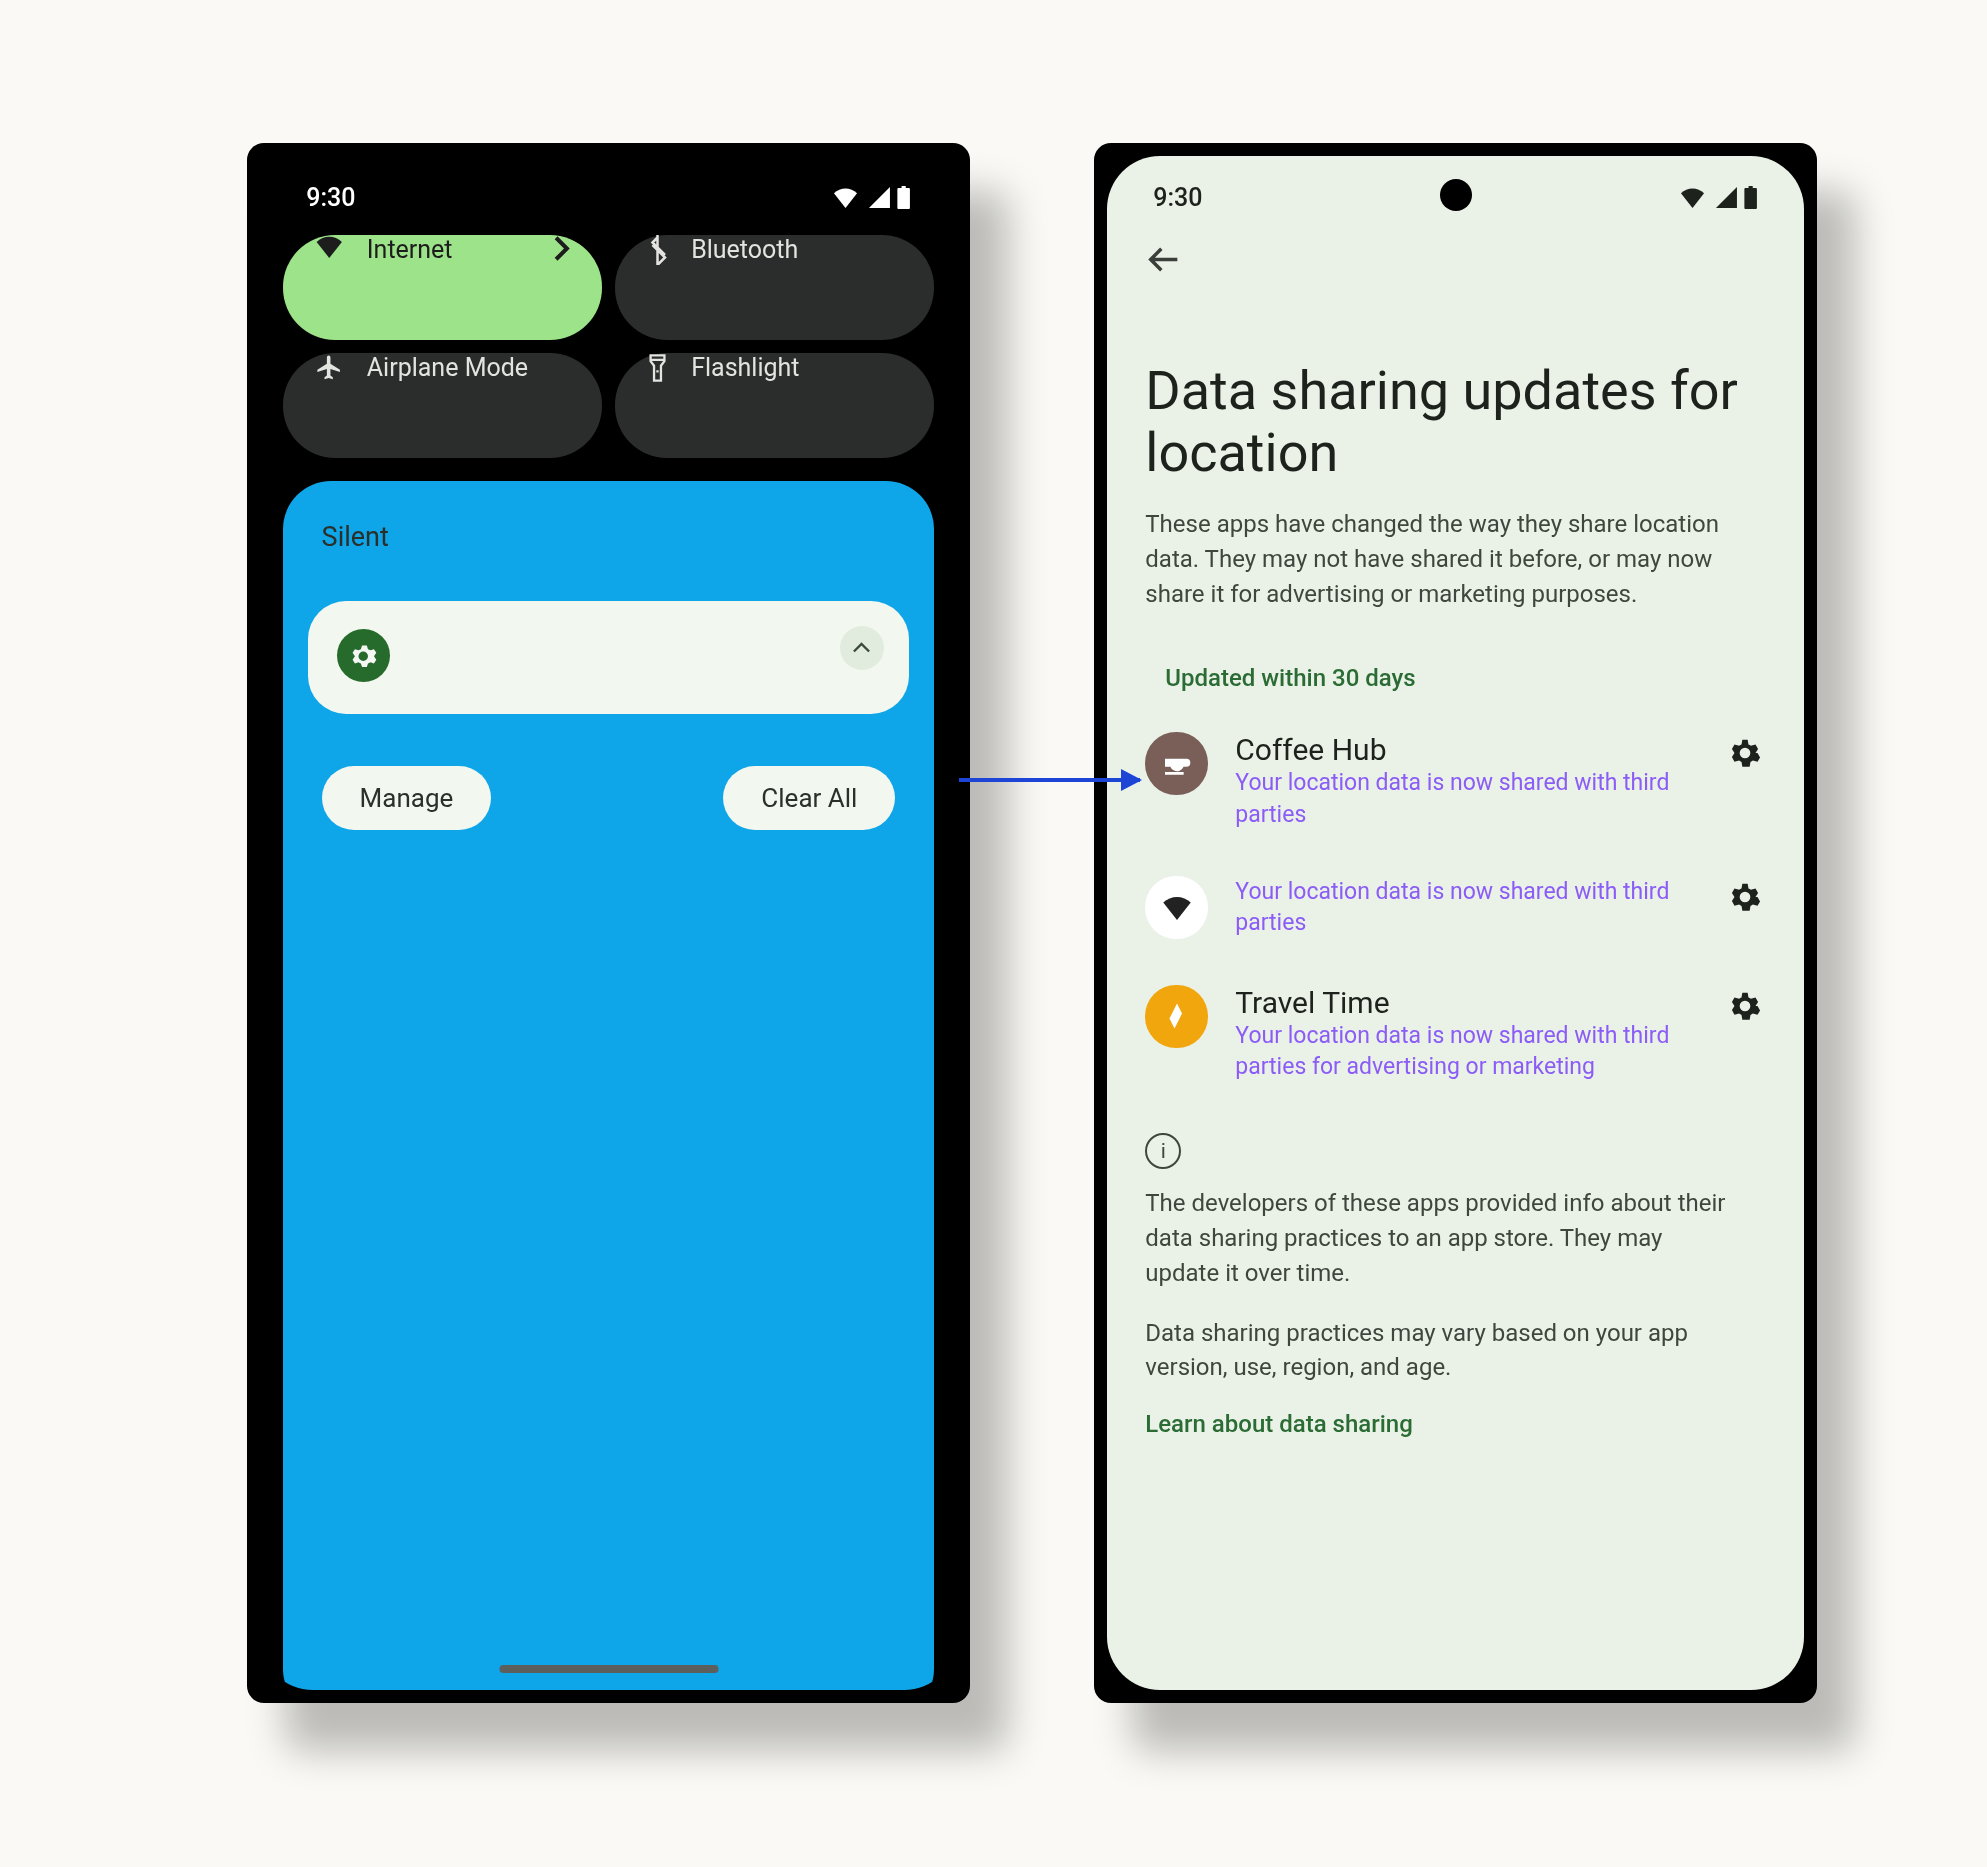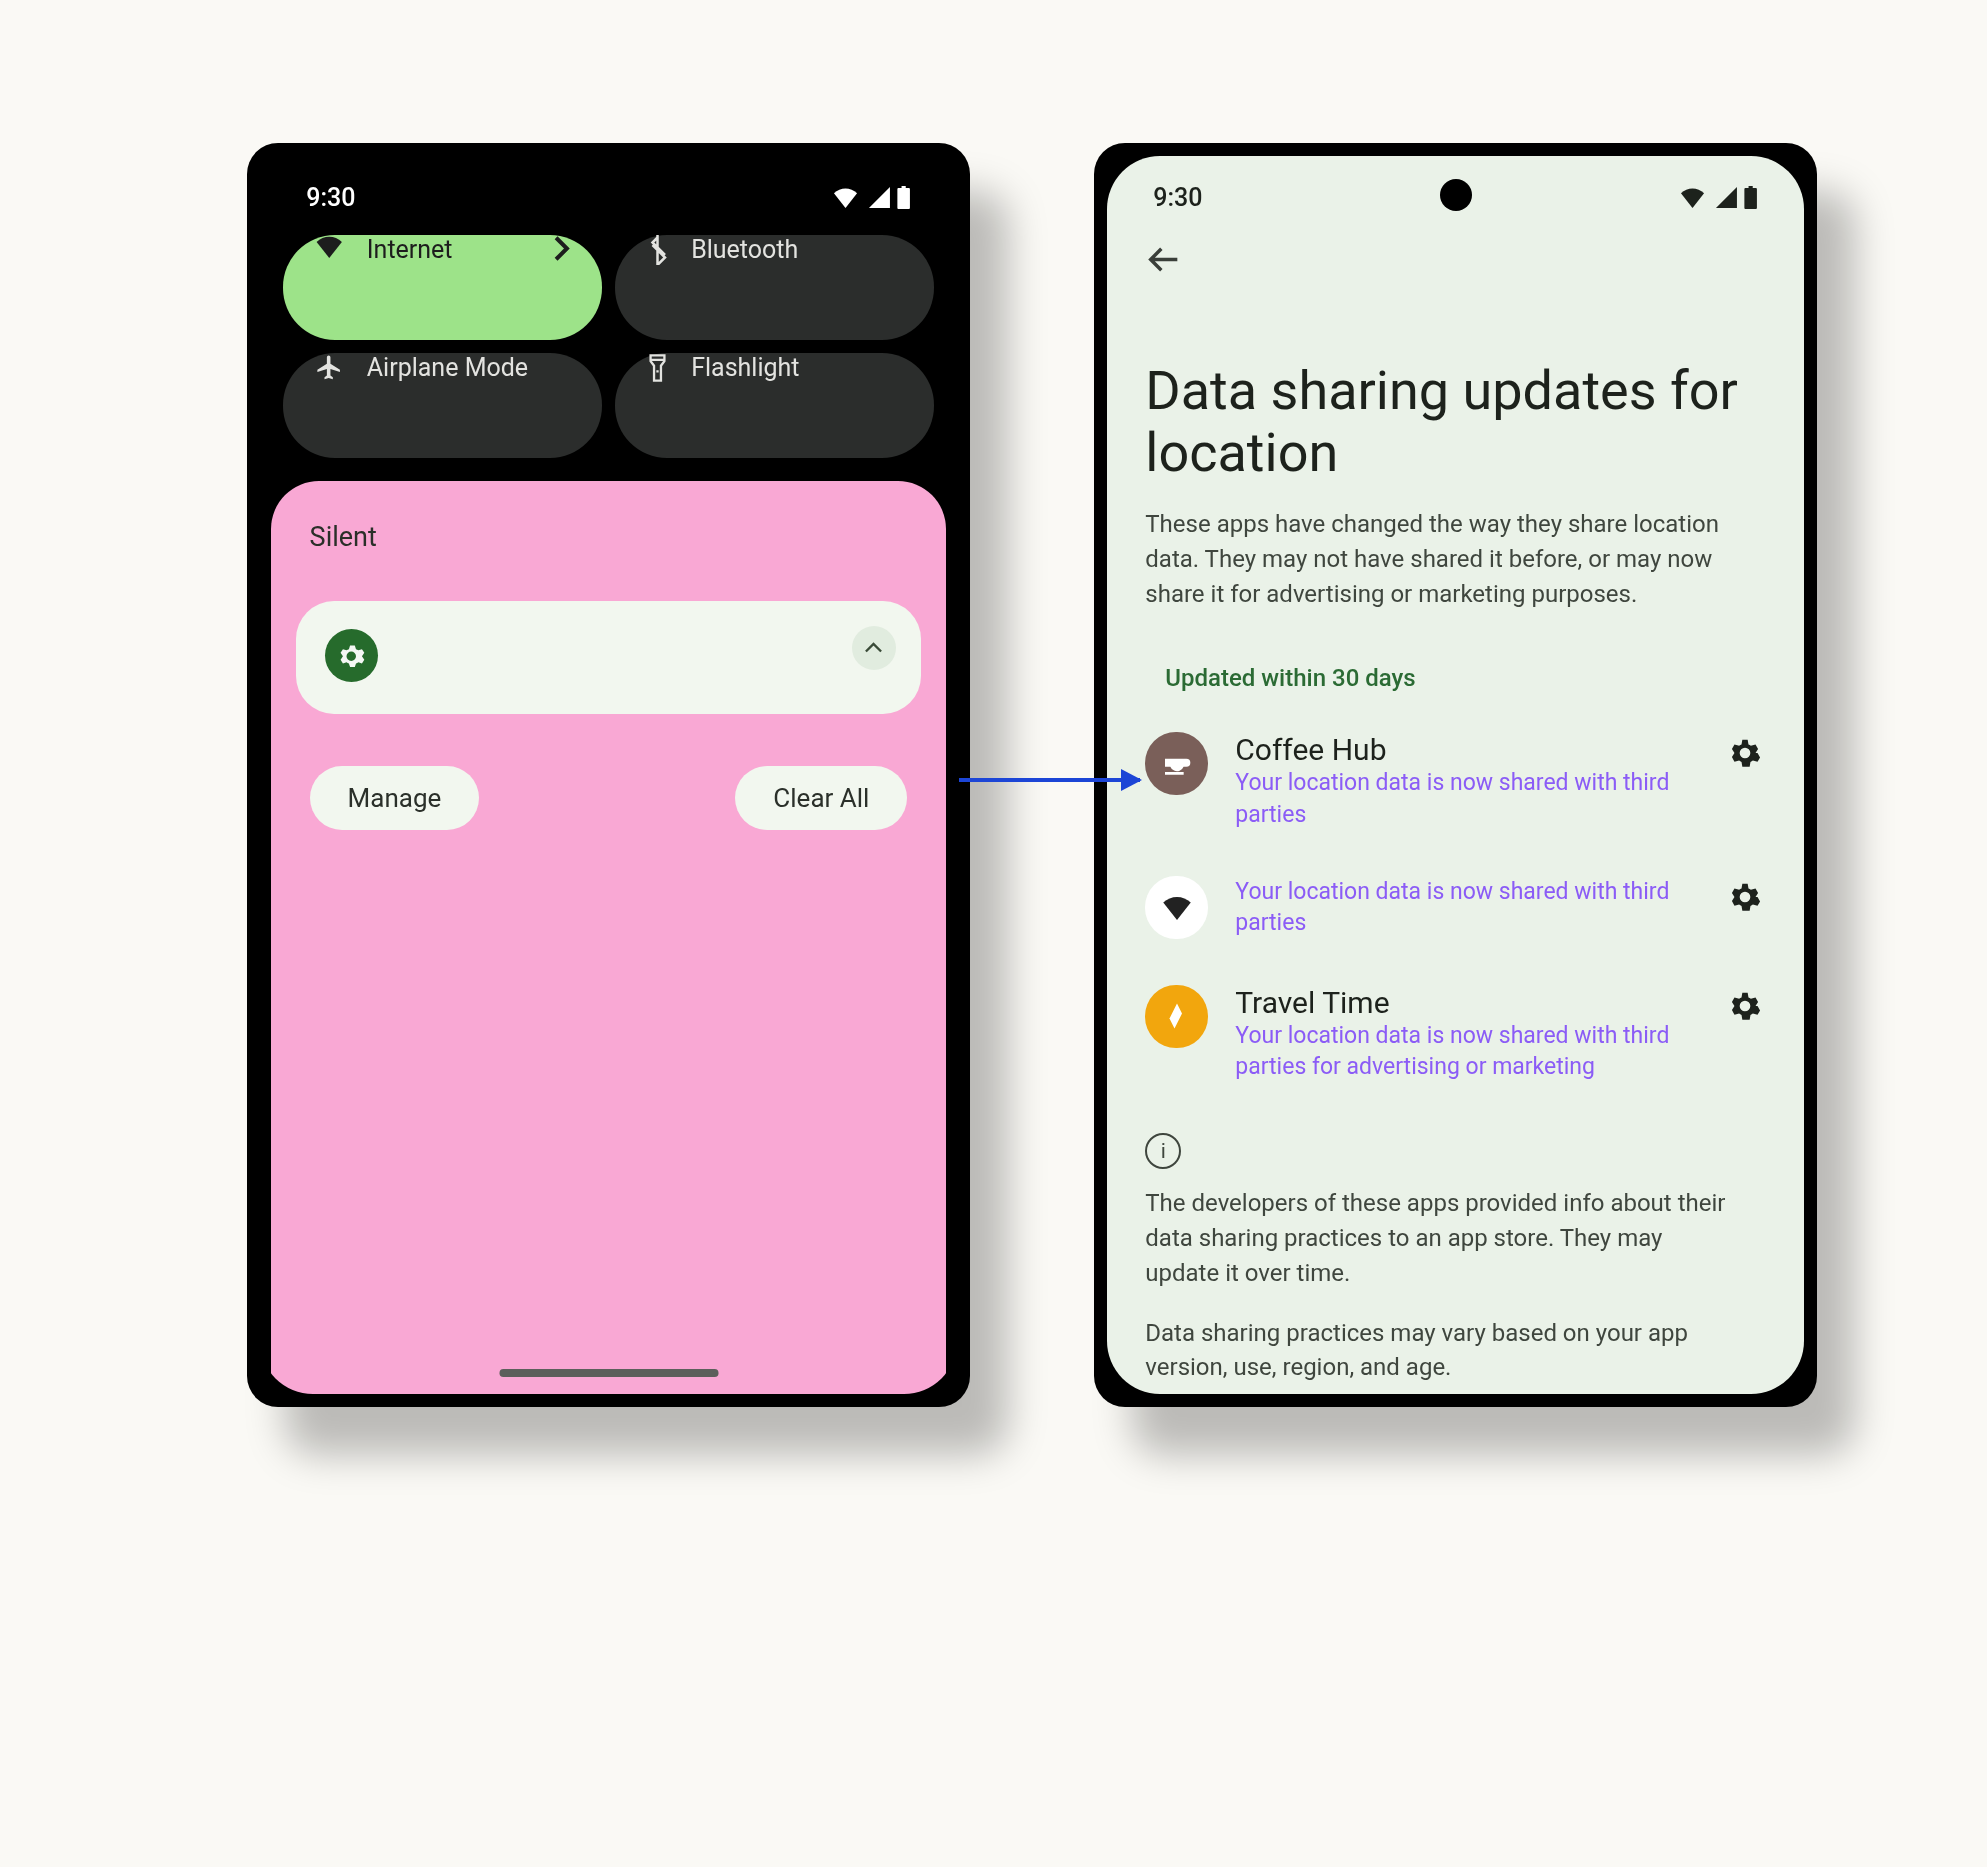--- a/index.html
+++ b/index.html
@@ -13,23 +13,23 @@
   .stage {
     position: absolute;
     left: 247px;
     top: 143px;
     display: flex;
     gap: 124px;
     align-items: flex-start;
   }
   .phone {
     width: 723px;
-    height: 1264px;
+    height: 1560px;
     background: #000;
-    border-radius: 31px;
+    border-radius: 17px;
     padding: 13.3px;
     position: relative;
     box-shadow: 38px 48px 38px rgba(0,0,0,0.25);
   }
   .screen {
     width: 100%;
     height: 100%;
     border-radius: 53px;
     overflow: hidden;
     position: relative;
@@ -59,22 +59,22 @@
     color: #e3e3e0;
     display: flex;
     align-items: flex-start;
     gap: 23px;
     padding: 0 32px;
     font-size: 25px;
   }
   .qs-tile.active { background: #9de389; color: #1d1d1d; }
   .qs-tile .spacer { flex:1; }
   .notif-panel {
-    background: #f9a8d4;
-    margin: 0 11px;
+    background: #0ea5e9;
+    margin: 0 23px;
     border-radius: 48px;
     height: 1236px;
     padding: 32px 25px;
     display:flex;
     flex-direction:column;
     gap:27px;
   }
   .silent-label { font-size:27px; color:#2a2f29; padding:7.6px 13.3px 21px; }
   .notif-card {
     background: #f2f7ef;

